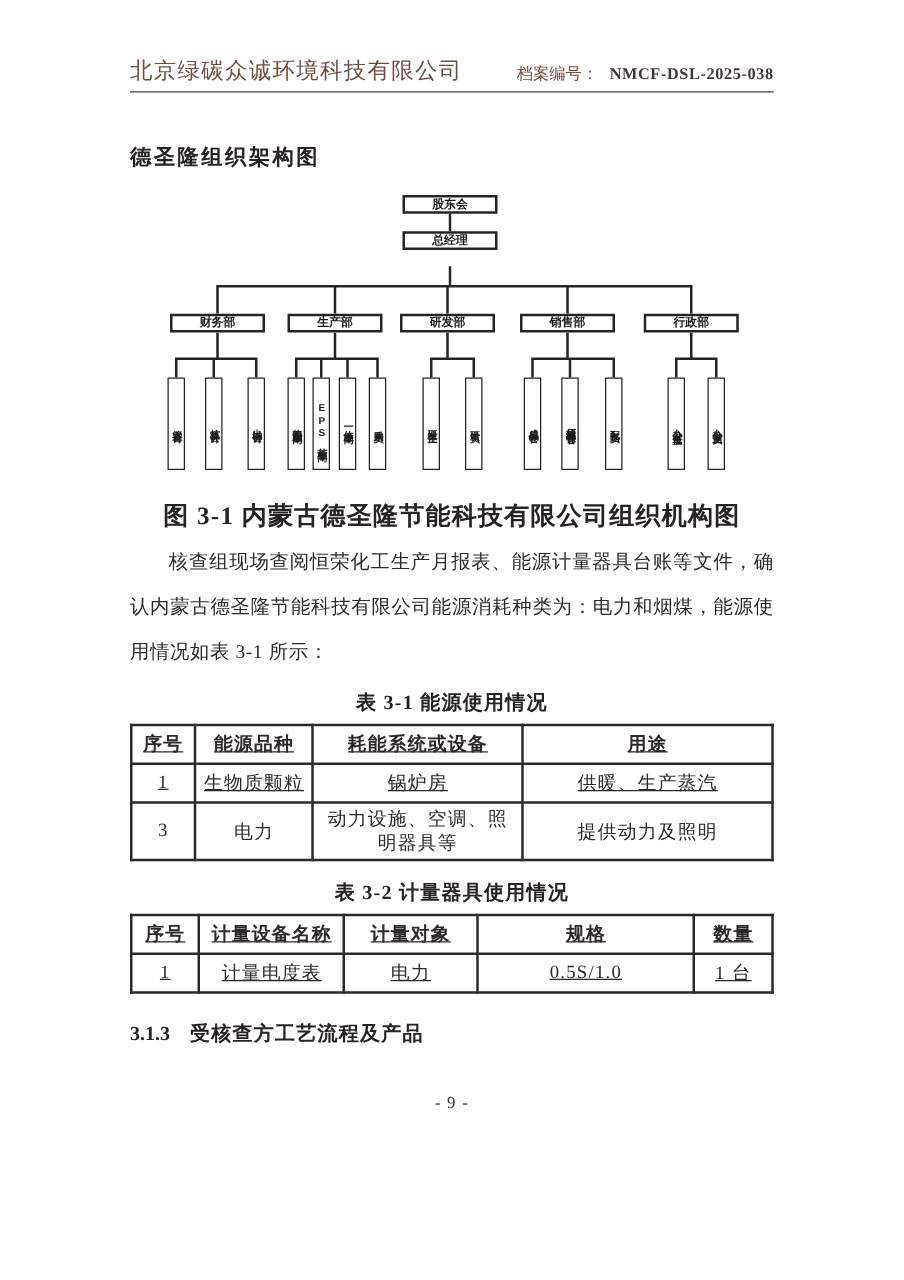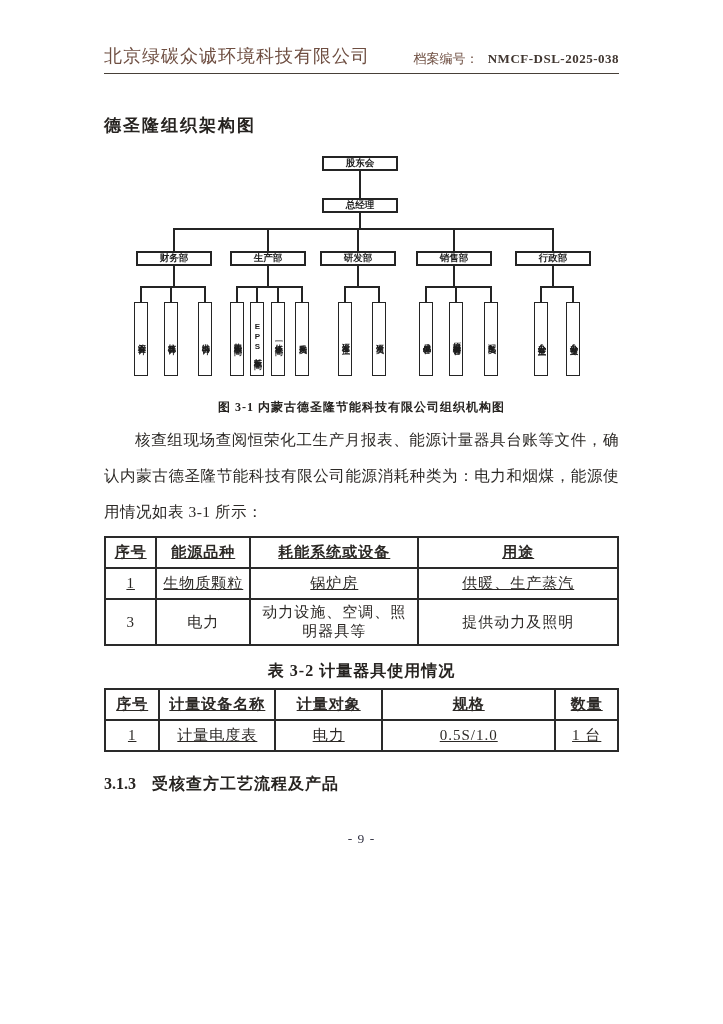--- a/index.html
+++ b/index.html
@@ -13,21 +13,21 @@
   .hdr{
     display:flex;justify-content:space-between;align-items:flex-end;
     padding-top:44px;padding-bottom:5px;border-bottom:1.5px solid #474038;
   }
   .hdr-company{font-size:18px;letter-spacing:1px;color:#6e4e41;}
   .hdr-right{font-size:13px;color:#6e4e41;}
   .hdr-no{font-weight:bold;color:#413731;letter-spacing:.5px;margin-left:6px;}
 
   
   .doc-title{margin:40px 0 0;text-align:left;font-size:17px;font-weight:bold;letter-spacing:2px;color:#262320;}
-  .figcap{margin-top:14px;text-align:center;font-size:12px;font-weight:bold;letter-spacing:1px;color:#262320;}
+  .figcap{margin-top:14px;text-align:center;font-size:20px;font-weight:bold;letter-spacing:1px;color:#262320;}
   .h2{margin-top:22px;font-size:16px;font-weight:bold;color:#262320;letter-spacing:1px;}
   .h2 .num{margin-right:16px;letter-spacing:0;}
   .sub{margin-top:14px;font-size:15.5px;letter-spacing:1px;}
   .body-p{margin:6px 0 0;font-size:15.5px;line-height:36px;text-align:justify;text-justify:inter-ideograph;text-indent:2em;letter-spacing:.5px;}
   .body-p.last{text-align:left;}
 
   
   .chart{position:relative;width:100%;height:232px;margin-top:16px;}
   .chart svg{position:absolute;left:0;top:0;pointer-events:none;}
   .obox{
@@ -82,21 +82,21 @@
         M70 113 V134 M164 113 V134 M254 113 V134 M350 113 V134 M449 113 V134
         M37 134 H101  M133 134 H198  M241 134 H275  M322 134 H387  M437 134 H469
         M37 133 V150 M67 133 V150 M101 133 V150
         M133 133 V150 M153 133 V150 M174 133 V150 M198 133 V150
         M241 133 V150 M275 133 V150
         M322 133 V150 M352 133 V150 M387 133 V150
         M437 133 V150 M469 133 V150"></path>
     </svg>
 
     <div class="obox tbox" style="left:218px;top:3px;">股东会</div>
-    <div class="obox tbox" style="left:218px;top:45px;">总经理</div>
+    <div class="obox tbox" style="left:218px;top:32px;">总经理</div>
 
     <div class="obox dbox" style="left:32px;text-align:center;">财务部</div>
     <div class="obox dbox" style="left:126px;">生产部</div>
     <div class="obox dbox" style="left:216px;">研发部</div>
     <div class="obox dbox" style="left:312px;">销售部</div>
     <div class="obox dbox" style="left:411px;">行政部</div>
 
     <div class="vbox" style="left:30px;">主管会计</div>
     <div class="vbox" style="left:60px;">核算会计</div>
     <div class="vbox" style="left:94px;">出纳会计</div>
@@ -111,20 +111,21 @@
     <div class="vbox" style="left:380px;">配送员</div>
     <div class="vbox" style="left:430px;">办公室主任</div>
     <div class="vbox" style="left:462px;">办公室专员</div>
   </div>
 
   <div class="figcap">图 3-1 内蒙古德圣隆节能科技有限公司组织机构图</div>
 
 
   <p class="body-p">核查组现场查阅恒荣化工生产月报表、能源计量器具台账等文件，确认内蒙古德圣隆节能科技有限公司能源消耗种类为：电力和烟煤，能源使用情况如表 3-1 所示：</p>
 
+  <div class="tabcap cap1">表 3-1 能源使用情况</div>
   <table>
     <colgroup>
         <col style="width:10%">
         <col style="width:18.3%">
         <col style="width:32.8%">
         <col style="width:38.9%">
       </colgroup>
     <tbody>
         <tr class="h26">
       <th>序号</th>

